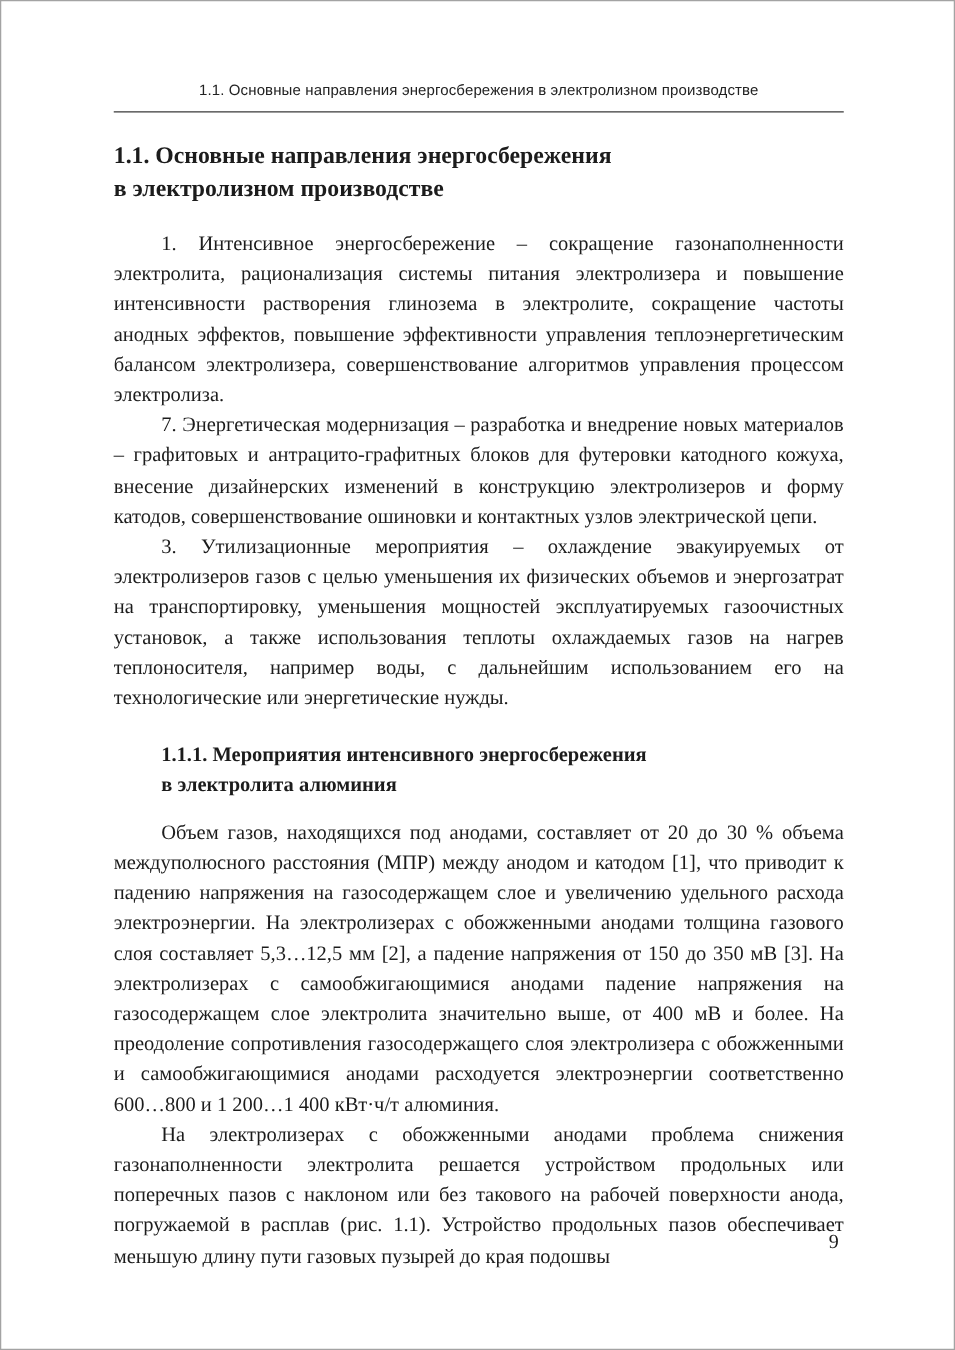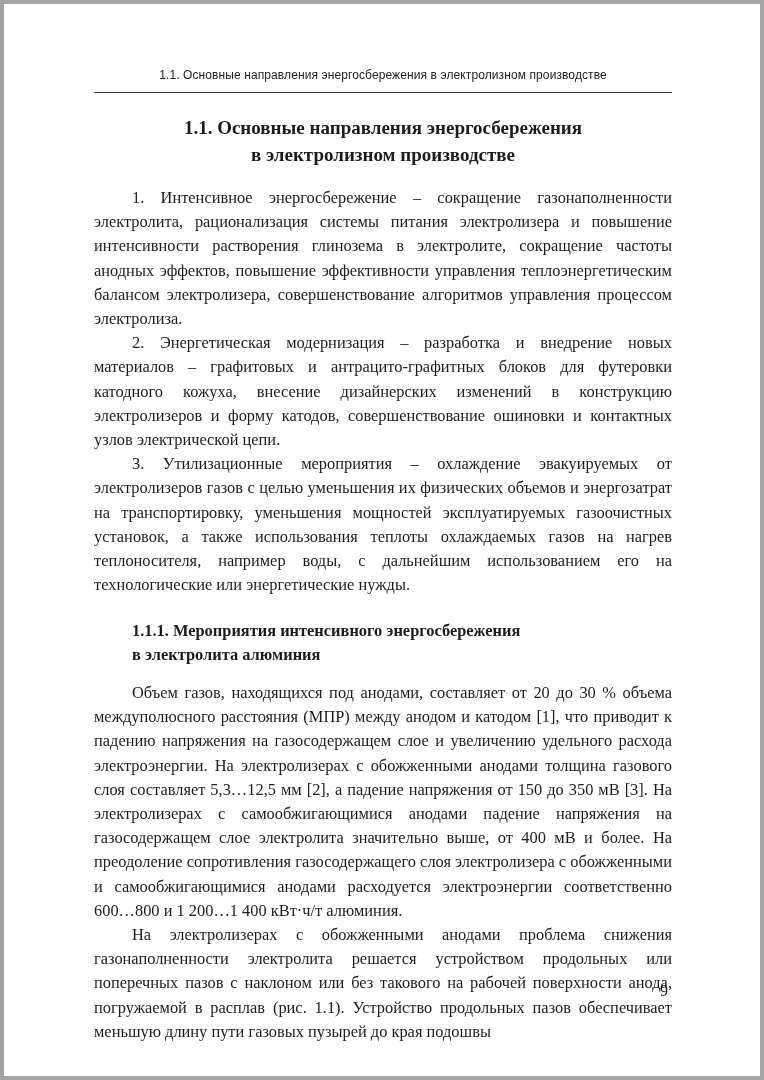--- a/index.html
+++ b/index.html
@@ -12,42 +12,42 @@
     background: #f4f4f4;
     font-family: "Liberation Serif", serif;
     color: #1c1c1c;
     position: relative;
     overflow: hidden;
   }
   .page {
     position: absolute;
     inset: 0;
     background: #ffffff;
-    border: 4px solid #a3a3a3;
+    border: 1px solid #a3a3a3;
     box-sizing: border-box;
   }
   .content {
     margin: 0 88px 0 90px;
   }
   .running-head {
     margin-top: 64px;
     text-align: center;
     font-family: "Liberation Sans", sans-serif;
     font-size: 12px;
     color: #222;
     letter-spacing: 0.1px;
   }
   .head-rule {
     border: none;
     border-top: 1.4px solid #3a3a3a;
     margin: 10px 0 0 0;
   }
   .section-title {
     margin: 22px 0 17px 0;
-    text-align: center;
+    text-align: left;
     font-size: 19px;
     font-weight: bold;
     line-height: 1.42;
     white-space: pre-line;
   }
   .para {
     margin: 0;
     font-size: 16.4px;
     line-height: 24.2px;
     text-align: justify;
@@ -78,21 +78,21 @@
     <div class="running-head">1.1. Основные направления энергосбережения в электролизном производстве</div>
 
     <hr class="head-rule">
 
     <h1 class="section-title">1.1. Основные направления энергосбережения
 в электролизном производстве</h1>
 
 
     <p class="para">1. Интенсивное энергосбережение – сокращение газонаполненности электролита, рационализация системы питания электролизера и повышение интенсивности растворения глинозема в электролите, сокращение частоты анодных эффектов, повышение эффективности управления теплоэнергетическим балансом электролизера, совершенствование алгоритмов управления процессом электролиза.</p>
 
-    <p class="para">2. Энергетическая модернизация – разработка и внедрение новых материалов – графитовых и антрацито-графитных блоков для футеровки катодного кожуха, внесение дизайнерских изменений в конструкцию электролизеров и форму катодов, совершенствование ошиновки и контактных узлов электрической цепи.</p>
+    <p class="para">7. Энергетическая модернизация – разработка и внедрение новых материалов – графитовых и антрацито-графитных блоков для футеровки катодного кожуха, внесение дизайнерских изменений в конструкцию электролизеров и форму катодов, совершенствование ошиновки и контактных узлов электрической цепи.</p>
 
     <p class="para">3. Утилизационные мероприятия – охлаждение эвакуируемых от электролизеров газов с целью уменьшения их физических объемов и энергозатрат на транспортировку, уменьшения мощностей эксплуатируемых газоочистных установок, а также использования теплоты охлаждаемых газов на нагрев теплоносителя, например воды, с дальнейшим использованием его на технологические или энергетические нужды.</p>
 
     <h2 class="subsection-title">1.1.1. Мероприятия интенсивного энергосбережения
 в электролита алюминия</h2>
 
     <p class="para">Объем газов, находящихся под анодами, составляет от 20 до 30 % объема междуполюсного расстояния (МПР) между анодом и катодом [1], что приводит к падению напряжения на газосодержащем слое и увеличению удельного расхода электроэнергии. На электролизерах с обожженными анодами толщина газового слоя составляет 5,3…12,5 мм [2], а падение напряжения от 150 до 350 мВ [3]. На электролизерах с самообжигающимися анодами падение напряжения на газосодержащем слое электролита значительно выше, от 400 мВ и более. На преодоление сопротивления газосодержащего слоя электролизера с обожженными и самообжигающимися анодами расходуется электроэнергии соответственно 600…800 и 1 200…1 400 кВт·ч/т алюминия.</p>
 
     <p class="para">На электролизерах с обожженными анодами проблема снижения газонаполненности электролита решается устройством продольных или поперечных пазов с наклоном или без такового на рабочей поверхности анода, погружаемой в расплав (рис. 1.1). Устройство продольных пазов обеспечивает меньшую длину пути газовых пузырей до края подошвы</p>
 

